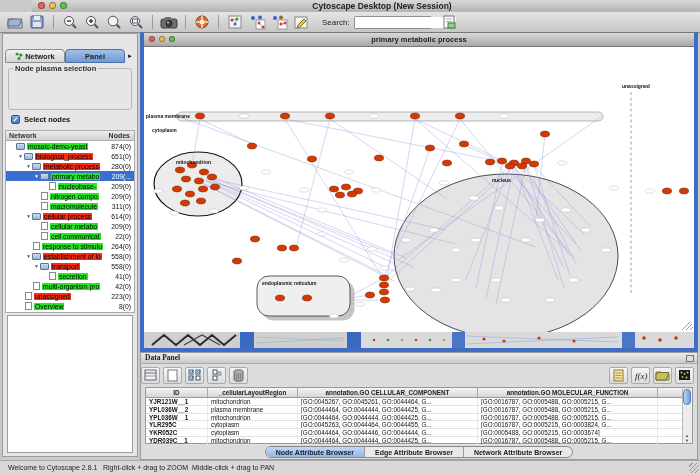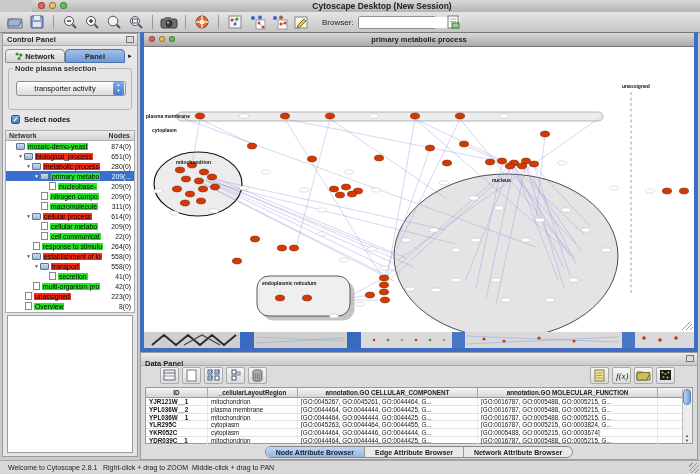--- a/index.html
+++ b/index.html
@@ -61,23 +61,23 @@
   #net-window { left:140px; top:32px; width:558px; height:320px; border:4px solid #3e6dc8; border-top:1px solid #777; background:#fff; }
   #nw-titlebar { left:0; top:0; width:550px; height:14px; background:linear-gradient(#d8d8d8,#a9a9a9); border-bottom:1px solid #777; }
   #nw-titlebar .lights { top:3px; left:5px; }
   #nw-titlebar .light { width:6px; height:6px; }
   #nw-title { left:0; top:2px; width:550px; text-align:center; font-size:7.5px; font-weight:bold; color:#222; }
   #nw-canvas { left:0; top:15px; width:550px; height:284px; background:#fff; }
   #nw-strip { left:0; top:299px; width:550px; height:16px; background:#cfcfcf; }
 
   
   #data-panel { left:140px; top:352px; width:558px; height:108px; background:#dcdcdc; border:1px solid #9b9b9b; }
-  #dp-header { left:0; top:0; width:556px; height:11px; background:linear-gradient(#ececec,#cacaca); border-bottom:1px solid #aaa; font-size:7.5px; font-weight:bold; color:#222; padding:6px 4px; }
+  #dp-header { left:0; top:0; width:556px; height:11px; background:linear-gradient(#ececec,#cacaca); border-bottom:1px solid #aaa; font-size:7.5px; font-weight:bold; color:#222; padding:0 4px;font-family:Liberation Serif, serif; }
   #dp-float-icon { right:3px; top:2px; width:8px; height:7px; border:1px solid #777; background:#ddd; }
-  #dp-toolbar { left:0; top:11px; width:556px; height:22px; display:flex; align-items:center; padding:0 19px; }
+  #dp-toolbar { left:0; top:11px; width:556px; height:22px; display:flex; align-items:center; padding:0 0; }
   .dpbtn { width:19px; height:17px; border:1px solid #aaa; border-radius:2px; background:linear-gradient(#f6f6f6,#dcdcdc); margin-right:3px; display:flex; align-items:center; justify-content:center; }
   #dp-spacer { flex:1; }
   #dp-table { left:4px; top:34px; width:548px; height:57px; background:#fff; border:1px solid #999; }
   #dp-thead { display:flex; height:10px; background:linear-gradient(#f5f5f5,#d6d6d6); border-bottom:1px solid #999; }
   .thc { font-size:6.3px; font-weight:bold; color:#222; text-align:center; border-right:1px solid #aaa; overflow:hidden; line-height:9px; white-space:nowrap; }
   .dprow { display:flex; height:7.8px; border-bottom:.5px solid #e2e2e2; }
   .tdc { font-size:6.3px; color:#111; padding:0 3px; border-right:.5px solid #e8e8e8; overflow:hidden; white-space:nowrap; line-height:7.5px; }
   .tdc.c0 { font-weight:bold; }
   #dp-vscroll { position:absolute; right:0; top:0; width:10px; height:55px; background:#ececec; border-left:1px solid #bbb; }
   #dp-thumb { position:absolute; right:1px; top:1px; width:8px; height:16px; border-radius:4px; background:linear-gradient(90deg,#bcd4f5,#6f9fe0); border:.5px solid #557db8; }
@@ -200,62 +200,54 @@
         <circle cx="14" cy="8" r="1.5" fill="#d33"></circle>
         <line x1="10" y1="9" x2="14" y2="8" stroke="#888" stroke-width=".7"></line>
       </svg>
     </span>
   <span class="tbtn">
       <svg width="15" height="14">
         <rect x="1" y="2" width="12" height="11" fill="#f5f5f5" stroke="#888"></rect>
         <path d="M4 10 l6-6 l2 2 l-6 6 l-3 1z" fill="#e8c24a" stroke="#8a6d1f"></path>
       </svg>
     </span>
-  <span id="search-label">Browser:</span>
+  <span id="search-label">Search:</span>
   <div id="search-combo">
     <input id="search-input" value="" style="">
     <div id="search-arrow">▼</div>
   </div>
   <span class="tbtn" style="margin-left:6px">
       <svg width="14" height="14">
         <rect x="2" y="1" width="10" height="12" fill="#fff" stroke="#777"></rect>
         <line x1="4" y1="4" x2="10" y2="4" stroke="#999" stroke-width=".8"></line>
         <line x1="4" y1="6.5" x2="10" y2="6.5" stroke="#999" stroke-width=".8"></line>
         <rect x="6" y="8" width="7" height="5" fill="#8fd08f" stroke="#3c7a3c"></rect>
       </svg>
     </span>
 </div>
 
 <div id="control-panel" class="abs">
-  <div id="cp-header" class="abs">
-    <span>Control Panel</span>
-    <span id="cp-float-icon" class="abs"></span>
-  </div>
   <div id="cp-tabs" class="abs">
     <div class="cp-tab">
       <svg width="8" height="8">
           <circle cx="2" cy="2" r="1.5" fill="#2a2"></circle>
           <circle cx="6" cy="3" r="1.5" fill="#2a2"></circle>
           <circle cx="4" cy="6.5" r="1.5" fill="#2a2"></circle>
           <line x1="2" y1="2" x2="6" y2="3" stroke="#555" stroke-width=".6"></line>
           <line x1="6" y1="3" x2="4" y2="6.5" stroke="#555" stroke-width=".6"></line>
         </svg>
       <span>Network</span>
     </div>
     <div class="cp-tab sel">
       <span>Panel</span>
     </div>
     <div id="tab-overflow">►</div>
   </div>
   <div id="groupbox" class="abs">
     <span id="groupbox-title" class="abs">Node plasma selection</span>
-    <div id="node-color-combo" class="abs">
-      <span id="node-color-value">transporter activity</span>
-      <span id="combo-stepper">▲<br>▼</span>
-    </div>
   </div>
   <div id="select-nodes-row" class="abs">
     <span id="select-nodes-box">✓</span>
     <span id="select-nodes-label">Select nodes</span>
   </div>
   <div id="tree-header" class="abs">
     <span class="th1">Network</span>
     <span class="th2">Nodes</span>
   </div>
   <div id="tree" class="abs">

